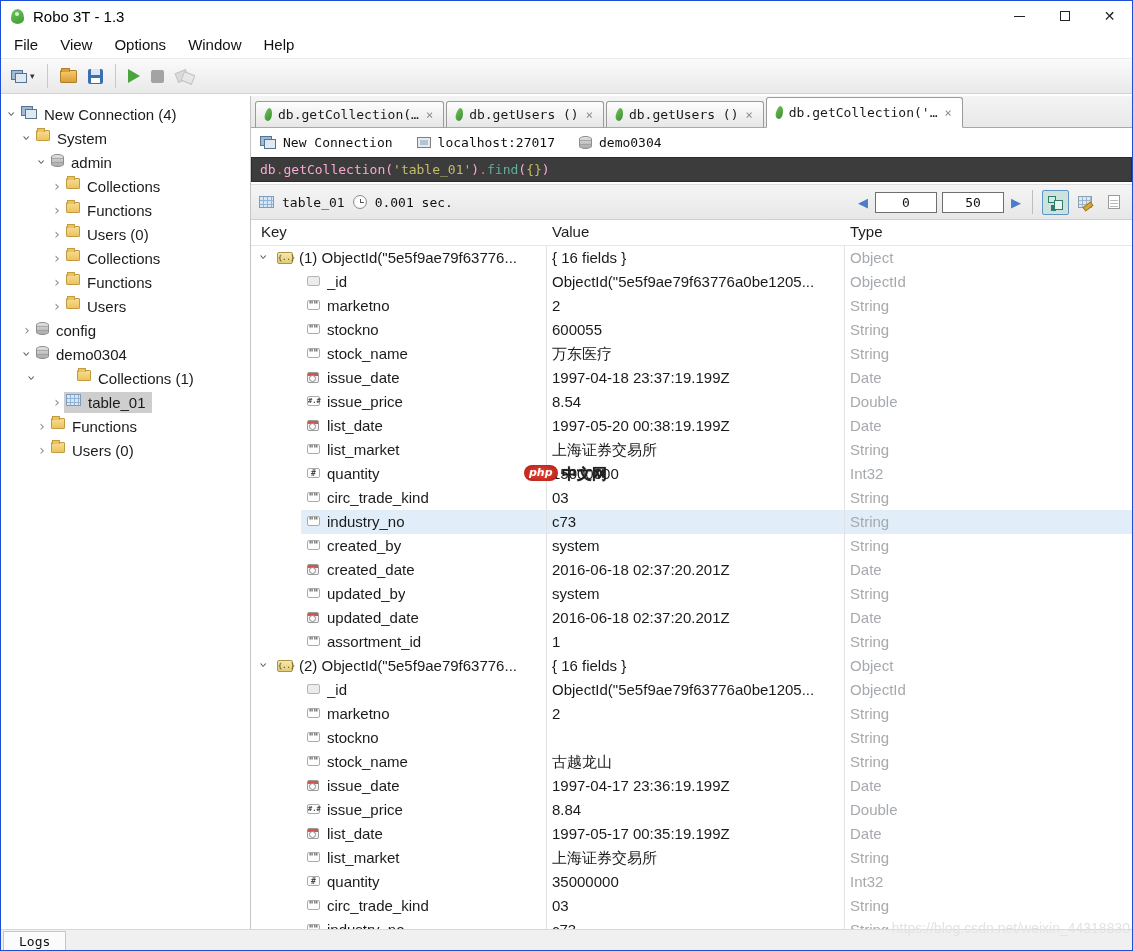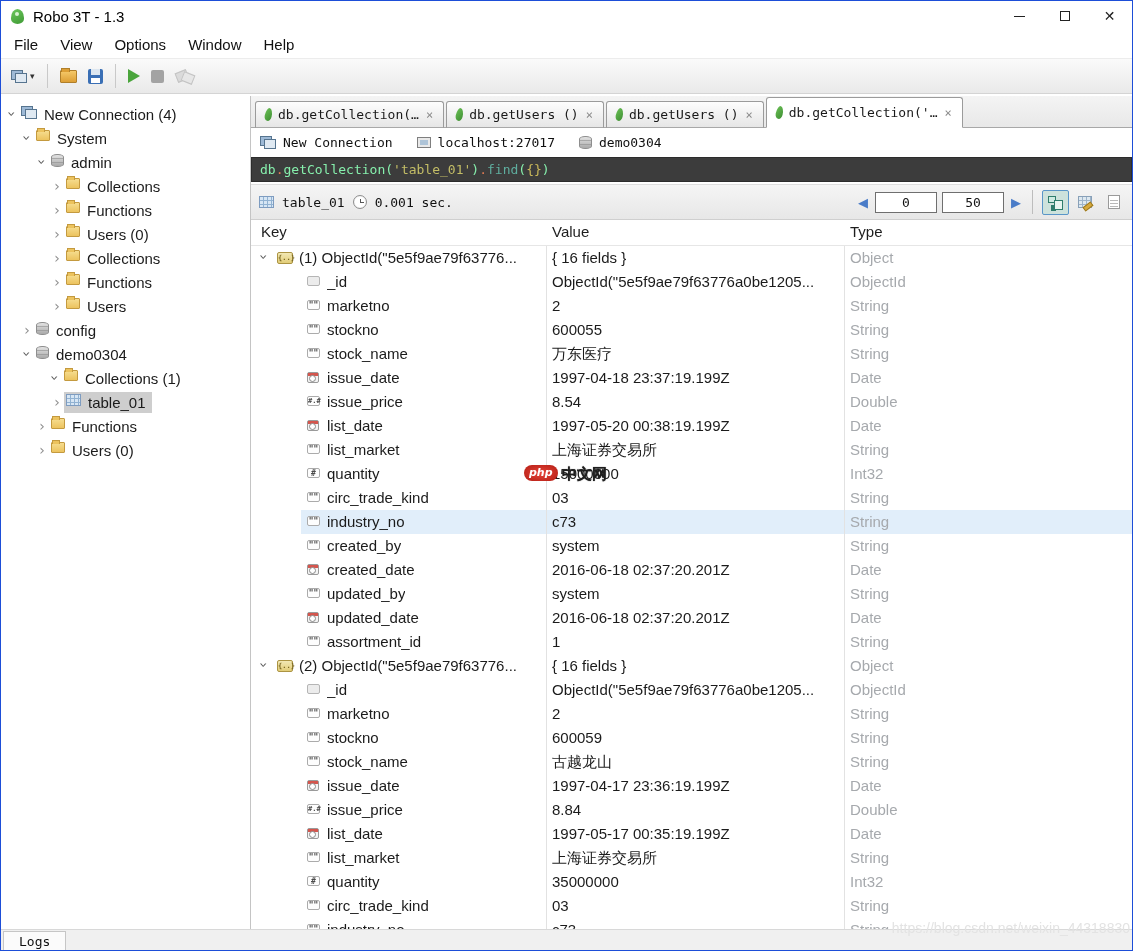--- a/index.html
+++ b/index.html
@@ -72,21 +72,21 @@
   .tab-close{font-size:12px;color:#8a8a8a;padding:0 1px}
   
   .breadcrumb{height:28px;display:flex;align-items:center;gap:24px;padding-left:9px;background:#fff;
     font-family:"DejaVu Sans Mono",monospace;font-size:13px;color:#101010}
   .crumb{display:flex;align-items:center;gap:7px}
   
   .querywrap{padding:1px 0 2px 0;background:#fff}
   .querybar{height:25px;background:#3c3c3c;border:1px solid #2c2c2c;display:flex;align-items:center;
     padding-left:8px;font-family:"DejaVu Sans Mono",monospace;font-size:13px}
   .tok{white-space:pre}
-  .c-plain{color:#86efac}
+  .c-plain{color:#f9a8d4}
   .c-dot{color:#de7a52}
   .c-string{color:#c3bd66}
   .c-func{color:#5fae9f}
   .c-brace{color:#cbb95a}
   
   .resultbar{height:36px;background:linear-gradient(#f5f5f5,#e7e7e7);border-top:1px solid #dedede;
     border-bottom:1px solid #cfcfcf;display:flex;align-items:center;padding:0 5px 0 8px;
     font-family:"DejaVu Sans Mono",monospace;font-size:13px;color:#111}
   .rb-left{display:flex;align-items:center;gap:8px}
   .ic-clock{width:14px;height:14px;border:1px solid #8f8f8f;border-radius:50%;background:radial-gradient(#fff 55%,#d9d9d9)}
@@ -274,21 +274,21 @@
             <span>config</span>
           </span>
         </div>
         <div class="tree-item" style="padding-left: 19px;">
           <span class="chev down">›</span>
           <span class="label-wrap">
             <span class="ic ic-database"></span>
             <span>demo0304</span>
           </span>
         </div>
-        <div class="tree-item" style="padding-left: 47px;">
+        <div class="tree-item" style="padding-left: 24px; gap: 36px;">
           <span class="chev down">›</span>
           <span class="label-wrap">
             <span class="ic ic-folder"></span>
             <span>Collections (1)</span>
           </span>
         </div>
         <div class="tree-item selected" style="padding-left: 49px;">
           <span class="chev right">›</span>
           <span class="label-wrap">
             <span class="ic ic-table"></span>
@@ -518,21 +518,20 @@
             </div>
             <div class="row lvl1">
               <span class="ic ic-string k-icon">""</span>
               <span class="key">marketno</span>
               <span class="val"><span>2</span></span>
               <span class="typ">String</span>
             </div>
             <div class="row lvl1">
               <span class="ic ic-string k-icon">""</span>
               <span class="key">stockno</span>
-              <span class="val"><span>600059</span></span>
               <span class="typ">String</span>
             </div>
             <div class="row lvl1">
               <span class="ic ic-string k-icon">""</span>
               <span class="key">stock_name</span>
               <span class="val"><span>古越龙山</span></span>
               <span class="typ">String</span>
             </div>
             <div class="row lvl1">
               <span class="ic ic-date k-icon"></span>

